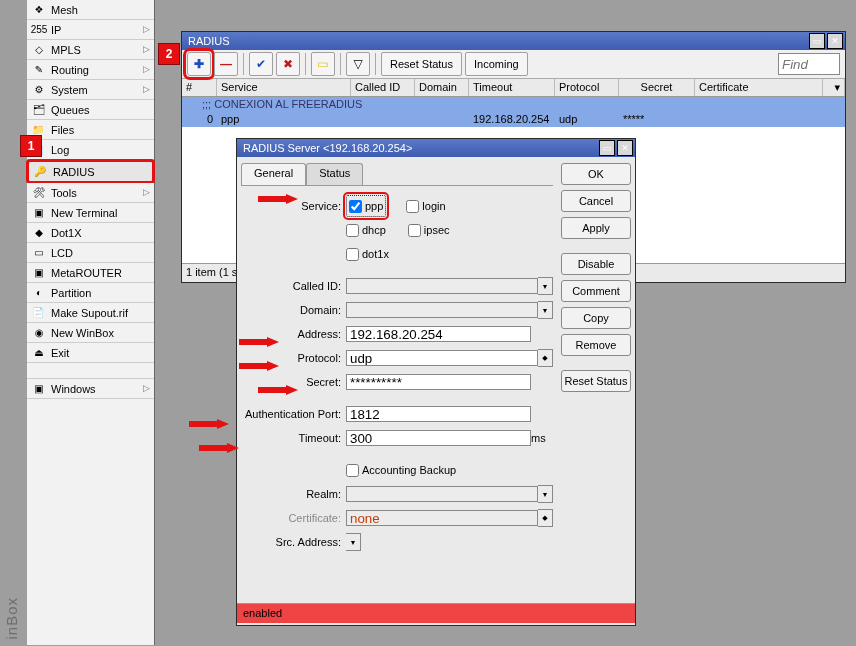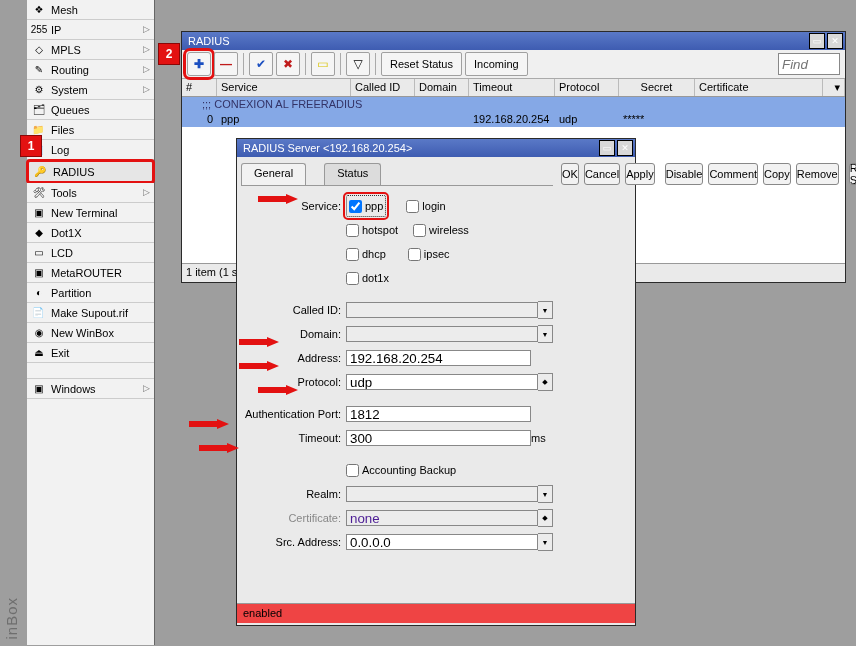--- a/index.html
+++ b/index.html
@@ -23,34 +23,34 @@
 .table-head{height:17px;background:#eaeaea;border-bottom:1px solid #999;display:flex}
 .th{border-right:1px solid #bbb;padding:2px 4px;color:#000;box-sizing:border-box;overflow:hidden}
 .table-body{background:#fff;height:166px}
 .tr-comment{height:15px;background:#85a8e6;color:#336;padding-left:20px;line-height:15px}
 .tr-row{height:15px;display:flex;background:#85a8e6}
 .td{padding:0 4px;box-sizing:border-box;overflow:hidden;line-height:15px}
 .status-bar{height:17px;border-top:1px solid #999;background:#eaeaea;padding-left:4px;line-height:17px;color:#000}
 .win-rsrv{position:absolute;left:236px;top:138px;width:398px;height:486px;background:#eaeaea;border:1px solid #2a2a2a}
 .rs-body{display:flex;height:446px}
 .rs-left{flex:1;padding:6px 4px}
-.rs-right{width:94px;padding:6px 4px;display:flex;flex-direction:row;gap:5px}
+.rs-right{width:94px;padding:6px 4px;display:flex;flex-direction:column;gap:5px}
 .rs-btn{height:20px;border:1px solid #888;border-radius:3px;background:#f2f2f2;display:flex;align-items:center;justify-content:center;cursor:pointer}
 .tabs{display:flex;height:22px;border-bottom:1px solid #999;margin-bottom:8px}
-.tab{padding:3px 12px;border:1px solid #999;border-bottom:none;border-radius:3px 3px 0 0;background:#dcdcdc;margin-right:18px;cursor:pointer}
+.tab{padding:3px 12px;border:1px solid #999;border-bottom:none;border-radius:3px 3px 0 0;background:#dcdcdc;margin-right:0;cursor:pointer}
 .tab.active{background:#f2f2f2}
 .frow{display:flex;align-items:center;height:24px}
 .flabel{width:100px;text-align:right;padding-right:5px;color:#000}
 .flabel.dim{color:#888}
 .checkline{display:flex;gap:15px;padding-left:105px;height:24px;align-items:center}
 .cb{display:inline-flex;align-items:center;gap:3px;height:18px}
 .cb input{margin:0}
 .cb.hl{border:1px dotted #333;padding:1px 2px;outline:2px solid #e31111;outline-offset:1px;border-radius:2px}
 .finput{flex:1;height:16px;border:1px solid #888;background:#fff;padding:0 3px;box-sizing:border-box}
-.finput.dis{background:#ececec;color:#4c1d95}
+.finput.dis{background:#ececec;color:#c2410c}
 .dd{width:14px;height:16px;border:1px solid #888;border-left:none;background:#ececec;display:flex;align-items:center;justify-content:center;font-size:7px;cursor:pointer}
 .suffix{width:22px}
 .status-en{height:19px;border-top:1px solid #999;background:#ef4444;padding-left:6px;line-height:19px}
 .callout{position:absolute;width:20px;height:20px;background:#e31111;color:#fff;display:flex;align-items:center;justify-content:center;font-size:12px;font-weight:bold;border:1px solid #8a0707}
 .redarrow{position:absolute;width:40px;height:10px}
 .redarrow svg{width:40px;height:10px}
 </style>
 </head>
 <body>
 <div id="stage">
@@ -230,30 +230,20 @@
             </label>
         <span style="width:20px"></span>
         <label class="cb">
               <input type="checkbox" style="">
               <span>login</span>
             </label>
       </div>
       <div class="checkline">
         <label class="cb">
               <input type="checkbox" style="">
-              <span>hotspot</span>
-            </label>
-        <label class="cb">
-              <input type="checkbox" style="">
-              <span>wireless</span>
-            </label>
-      </div>
-      <div class="checkline">
-        <label class="cb">
-              <input type="checkbox" style="">
               <span>dhcp</span>
             </label>
         <label class="cb" style="margin-left:7px">
               <input type="checkbox" style="">
               <span>ipsec</span>
             </label>
       </div>
       <div class="checkline">
         <label class="cb">
               <input type="checkbox" style="">
@@ -275,20 +265,25 @@
       <div class="frow">
             <span class="flabel">Address:</span>
             <input class="finput" value="192.168.20.254" style="">
             <span class="suffix"></span>
           </div>
       <div class="frow">
             <span class="flabel">Protocol:</span>
             <input class="finput" value="udp" style="">
             <span class="dd">◆</span>
           </div>
+      <div class="frow">
+            <span class="flabel">Secret:</span>
+            <input class="finput" value="**********" style="">
+            <span class="suffix"></span>
+          </div>
 
       <div style="height:8px"></div>
       <div class="frow">
             <span class="flabel">Authentication Port:</span>
             <input class="finput" value="1812" style="">
             <span class="suffix"></span>
           </div>
       <div class="frow">
             <span class="flabel">Timeout:</span>
             <input class="finput" value="300" style="">
@@ -307,21 +302,20 @@
             <input class="finput dis" style="">
             <span class="dd">▼</span>
           </div>
       <div class="frow">
             <span class="flabel dim">Certificate:</span>
             <input class="finput dis" value="none" style="">
             <span class="dd">◆</span>
           </div>
       <div class="frow">
             <span class="flabel">Src. Address:</span>
-            <input class="finput" value="0.0.0.0" style="">
             <span class="dd">▼</span>
           </div>
     </div>
     <div class="rs-right">
       <div class="rs-btn">OK</div>
       <div class="rs-btn">Cancel</div>
       <div class="rs-btn">Apply</div>
       <div style="height:4px"></div>
       <div class="rs-btn">Disable</div>
       <div class="rs-btn">Comment</div>

